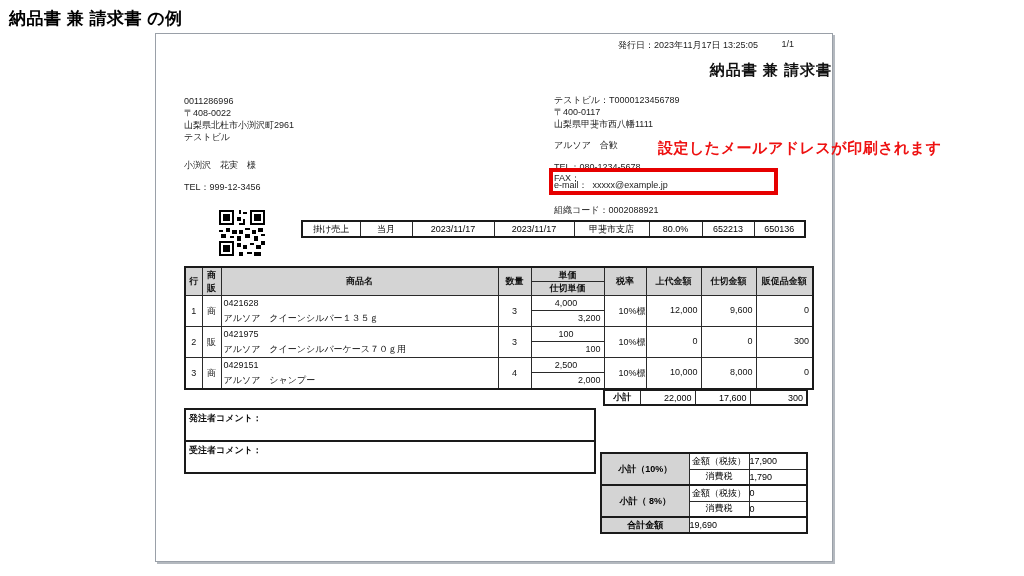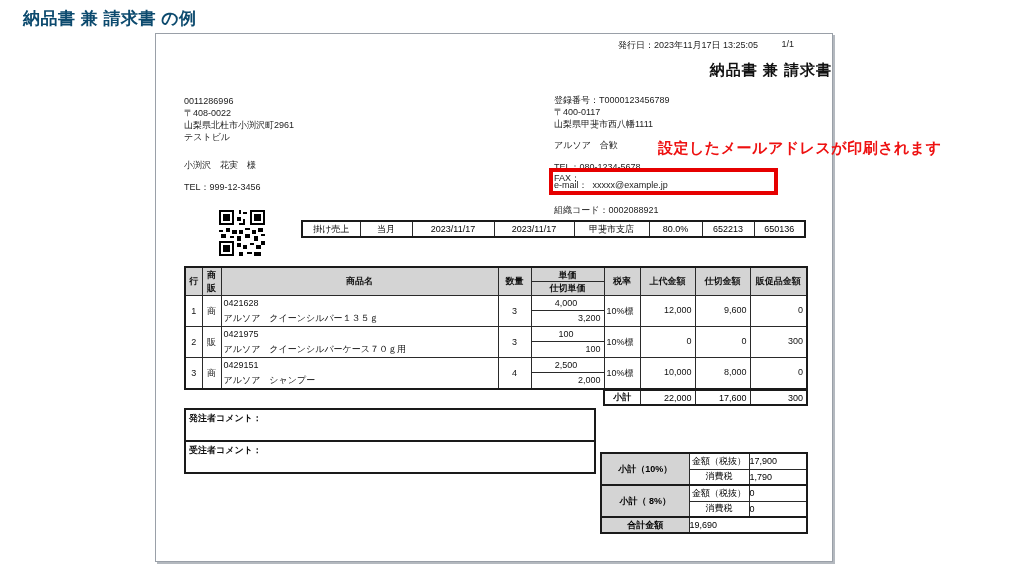--- a/index.html
+++ b/index.html
@@ -1,19 +1,19 @@
 <!DOCTYPE html>
 <html><head>
 <meta charset="utf-8">
 <style>
   * { margin:0; padding:0; box-sizing:border-box; }
   html,body { background:#ffffff; font-family:"Liberation Sans","DejaVu Sans",sans-serif; }
   .stage { position:relative; width:1024px; height:576px; background:#ffffff; overflow:hidden; }
 
-  .fig-title { position:absolute; left:23px; top:7px; font-size:17px; font-weight:bold; color:#0c4a6e; letter-spacing:0.5px; }
+  .fig-title { position:absolute; left:9px; top:7px; font-size:17px; font-weight:bold; color:#000000; letter-spacing:0.5px; }
   .email-note { position:absolute; left:658px; top:139px; font-size:15px; font-weight:bold; color:#ee1111; letter-spacing:0.5px; z-index:6; white-space:nowrap; }
 
   .doc { position:absolute; left:155px; top:33px; width:678px; height:529px; background:#ffffff;
          border:1px solid #9aa0a8; box-shadow:2px 2px 0 rgba(130,138,148,0.6); }
 
   .meta { position:absolute; top:5px; font-size:9px; color:#222; white-space:nowrap; }
   .meta-date { right:74px; }
   .meta-page { right:38px; }
 
   .doc-title { position:absolute; top:27px; left:0; width:100%; text-align:right; font-size:15px; font-weight:bold; color:#111; letter-spacing:1px; }
@@ -36,21 +36,21 @@
   .items-table td.hd { background:#d4d4d4; font-weight:bold; text-align:center; }
   .items-table .two-stack { padding:0; }
   .two-stack .top { height:14px; line-height:14px; border-bottom:1px solid #2a2a2a;text-align:center; }
   .two-stack .bot { height:13px; line-height:13px; }
   .price-stack .top { height:15px; line-height:15px; border-bottom:1px solid #2a2a2a; padding-right:3px; }
   .price-stack .bot { height:15px; line-height:15px; text-align:right; padding-right:3px; }
   .name-cell { padding:0 2px; }
   .name-cell div { height:15px; line-height:15px; text-align:left; }
   .ctr { text-align:center; }
   .amt { text-align:right; vertical-align:bottom; padding:0 3px 2px 0; }
-  .taxc { padding-left:2px; text-align:left; }
+  .taxc { padding-left:14px; text-align:left; }
   .row-h { height:31px; }
 
   .subtotal-table { position:absolute; left:447px; top:355px; border:2px solid #1a1a1a; }
   .subtotal-table td { border:1px solid #2a2a2a; font-size:9px; height:14px; white-space:nowrap; }
   .subtotal-table .lbl { font-weight:bold; text-align:center; }
   .subtotal-table .val { text-align:right; padding-right:3px; }
 
   .comment-box { position:absolute; left:28px; width:412px; height:34px; border:2px solid #1a1a1a; background:#fff; }
   .comment-box .clabel { font-size:9px; font-weight:bold; color:#111; padding:2px 6px 0 3px; }
   .cb1 { top:374px; }
@@ -78,21 +78,21 @@
 
     <div class="doc-title">納品書 兼 請求書</div>
 
     <div class="line cust" style="top:62px">0011286996</div>
     <div class="line cust" style="top:74px">〒408-0022</div>
     <div class="line cust" style="top:86px">山梨県北杜市小渕沢町2961</div>
     <div class="line cust" style="top:98px">テストビル</div>
     <div class="line cust" style="top:126px">小渕沢　花実　様</div>
     <div class="line cust" style="top:148px">TEL：999-12-3456</div>
 
-    <div class="line iss" style="top:61px">登録番号：T0000123456789</div>
+    <div class="line iss" style="top:61px">テストビル：T0000123456789</div>
     <div class="line iss" style="top:73px">〒400-0117</div>
     <div class="line iss" style="top:85px">山梨県甲斐市西八幡1111</div>
     <div class="line iss" style="top:106px">アルソア　合歓</div>
     <div class="line iss" style="top:128px">TEL：080-1234-5678</div>
     <div class="line iss" style="top:139px">FAX：</div>
     <div class="line iss" style="top:146px">
       <span>e-mail：</span>&nbsp;
       <span>xxxxx@example.jp</span>
     </div>
     <div class="line iss" style="top:171px">組織コード：0002088921</div>

